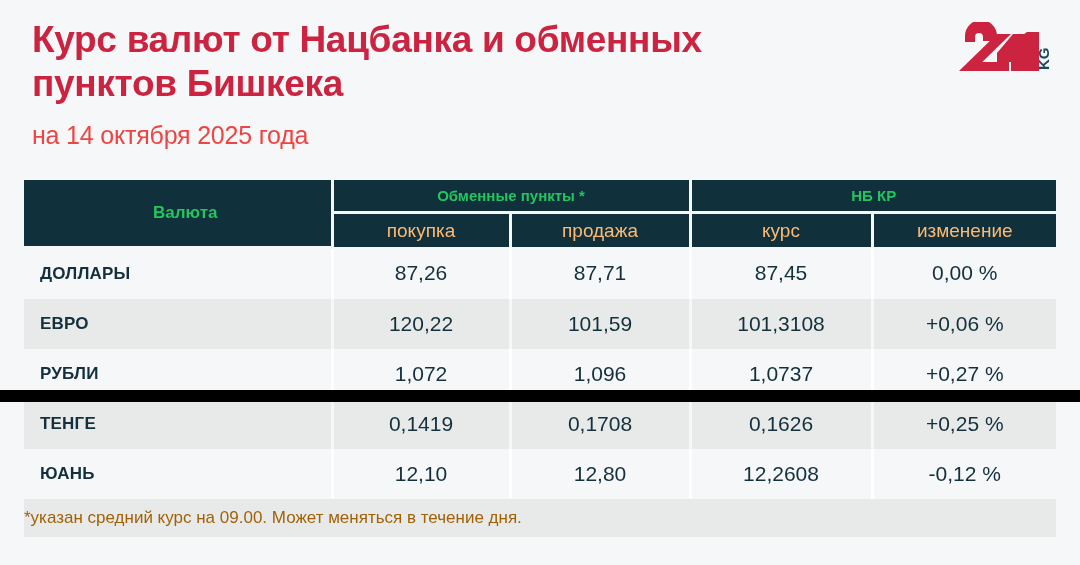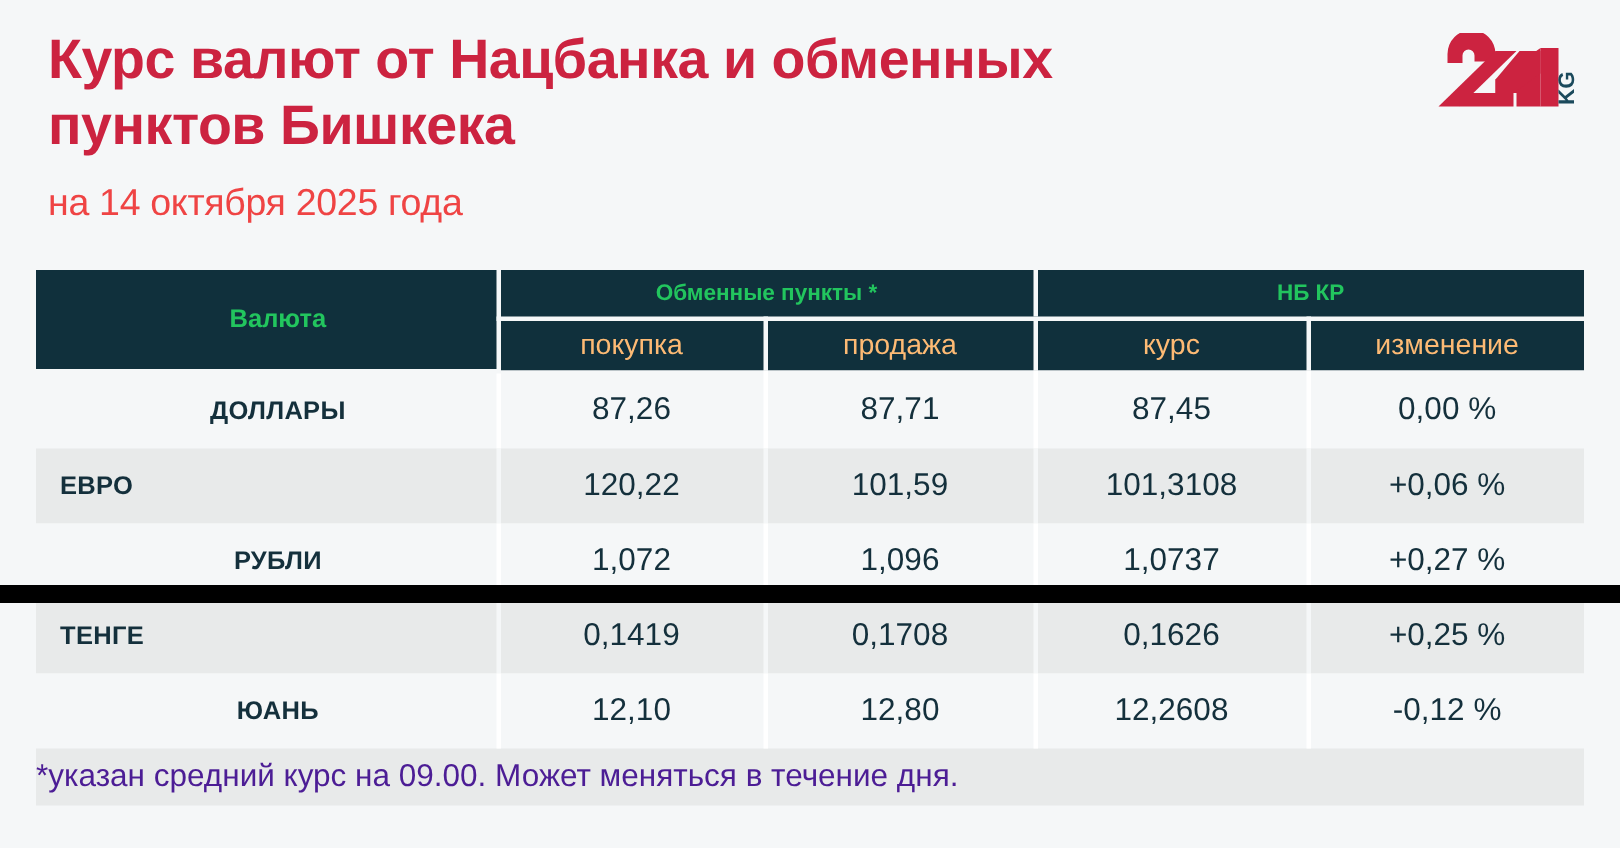--- a/index.html
+++ b/index.html
@@ -103,21 +103,21 @@
     height: 31px;
   }
   .th-group-bottom {
     height: 33px;
   }
   .th-rowspan {
     height: 64px;
   }
 
   
-  tbody tr.row-odd td { background: #f5f7f8; text-align: center; }
+  tbody tr.row-odd td { background: #f5f7f8; }
   tbody tr.row-even td { background: #e8eaea; }
 
   tbody td {
     height: 50px;
     vertical-align: middle;
     text-align: center;
     font-size: 21px;
     color: #14303c;
     border-left: 3px solid #ffffff;
   }
@@ -130,22 +130,22 @@
     border-left: none;
   }
   tbody tr.row-even td { border-left-color: #f5f7f8; }
 
   
   .footnote-row td {
     background: #e8eaea;
     height: 38px;
     text-align: left;
     padding-left: 30px;
-    font-size: 21px;
-    color: #4c1d95;
+    font-size: 17px;
+    color: #a16207;
     border-left: none;
     font-weight: normal;
   }
 
   
   .bottom-bar {
     position: absolute;
     left: 0;
     bottom: 0;
     width: 1080px;

